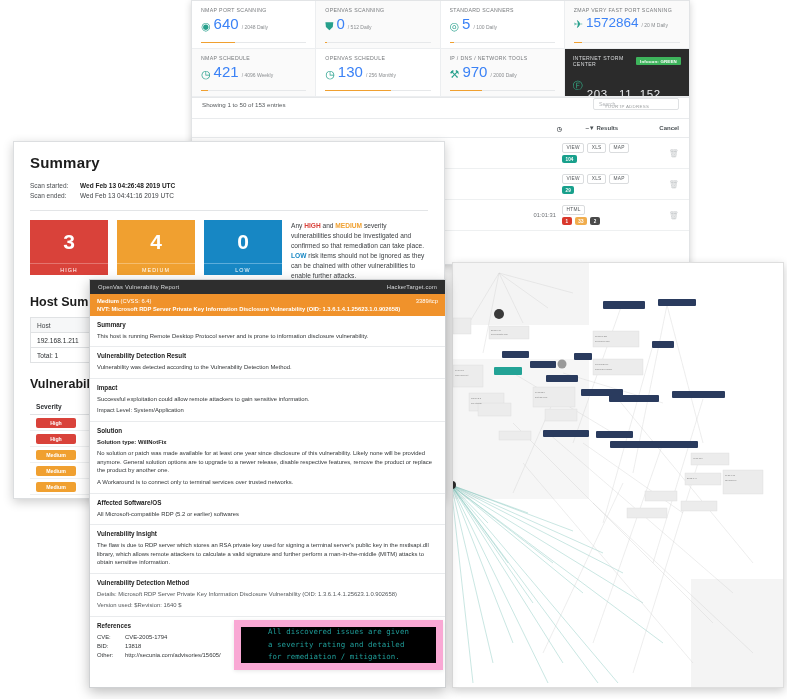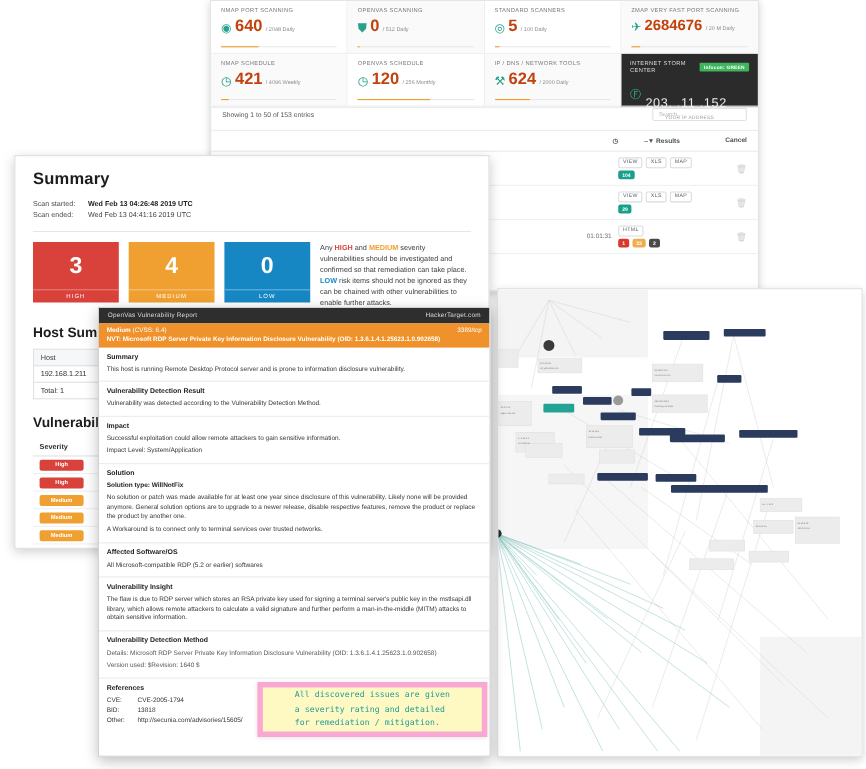--- a/index.html
+++ b/index.html
@@ -34,21 +34,21 @@
     position: relative;
   }
   .stat.alt { background: #fafafa; }
   .stat-title {
     font-size: 5.2px; letter-spacing: 0.35px;
     color: #76797c; text-transform: uppercase;
     white-space: nowrap; overflow: hidden;
   }
   .stat-body { display: flex; align-items: baseline; gap: 3px; margin-top: 3px; }
   .stat-icon { color: #27a08c; font-size: 11px; line-height: 1; position: relative; top: 1px; }
-  .stat-num { font-size: 15px; font-weight: bold; color: #c2410c; line-height: 1; }
+  .stat-num { font-size: 15px; font-weight: normal; color: #3b82f6; line-height: 1; }
   .stat-num.small { font-size: 13.5px; }
   .stat-sub { font-size: 5px; color: #8a8d90; white-space: nowrap; }
   .bar-track {
     position: absolute; left: 9px; right: 9px; bottom: 5px;
     height: 1.5px; background: #e6e8ea;
   }
   .bar-fill { height: 100%; background: #f0a030; }
 
   .isc {
     background: #2b2b2b; border-right: none;
@@ -183,21 +183,21 @@
   .sec p { font-size: 5.9px; color: #333638; margin: 0 0 3px 0; line-height: 1.45; }
   .sec p:last-child { margin-bottom: 0; }
   .sec p b { font-weight: bold; color: #1c1c1c; }
   .sec .muted { color: #55595c; }
   .refrow { display: flex; font-size: 5.9px; color: #333638; line-height: 1.5; }
   .refrow .k { width: 28px; }
 
   
   .callout {
     position: absolute; left: 234px; top: 620px; width: 209px; height: 50px;
-    border: 5px solid #f9a8d4; background: #fef9c3;
+    border: 7px solid #f9a8d4; background: #000000;
     display: flex; align-items: center; justify-content: center;
     box-shadow: 0 1px 4px rgba(0,0,0,0.1);
   }
   .callout div {
     font-family: "DejaVu Sans Mono", monospace;
     font-size: 7.4px; line-height: 1.7; color: #1f9c98;
     letter-spacing: 0.1px; white-space: pre; text-align: left;
   }
 </style>
 </head>
@@ -242,21 +242,21 @@
         </div>
         <div class="bar-track">
             <div class="bar-fill" style="width:4%"></div>
           </div>
       </div>
 
       <div class="stat alt" style="border-right:none;">
         <div class="stat-title">ZMAP VERY FAST PORT SCANNING</div>
         <div class="stat-body">
           <span class="stat-icon">✈</span>
-          <span class="stat-num small">2684676</span>
+          <span class="stat-num small">1572864</span>
           <span class="stat-sub">/ 20 M Daily</span>
         </div>
         <div class="bar-track">
             <div class="bar-fill" style="width:8%"></div>
           </div>
       </div>
 
       <div class="stat alt">
         <div class="stat-title">NMAP SCHEDULE</div>
         <div class="stat-body">
@@ -266,33 +266,33 @@
         </div>
         <div class="bar-track">
             <div class="bar-fill" style="width:7%"></div>
           </div>
       </div>
 
       <div class="stat">
         <div class="stat-title">OPENVAS SCHEDULE</div>
         <div class="stat-body">
           <span class="stat-icon">◷</span>
-          <span class="stat-num">120</span>
+          <span class="stat-num">130</span>
           <span class="stat-sub">/ 256 Monthly</span>
         </div>
         <div class="bar-track">
             <div class="bar-fill" style="width:62%"></div>
           </div>
       </div>
 
       <div class="stat alt">
         <div class="stat-title">IP / DNS / NETWORK TOOLS</div>
         <div class="stat-body">
           <span class="stat-icon">⚒</span>
-          <span class="stat-num">624</span>
+          <span class="stat-num">970</span>
           <span class="stat-sub">/ 2000 Daily</span>
         </div>
         <div class="bar-track">
             <div class="bar-fill" style="width:31%"></div>
           </div>
       </div>
 
       <div class="stat isc">
         <div class="isc-head">
           <span class="isc-title">INTERNET STORM CENTER</span>

